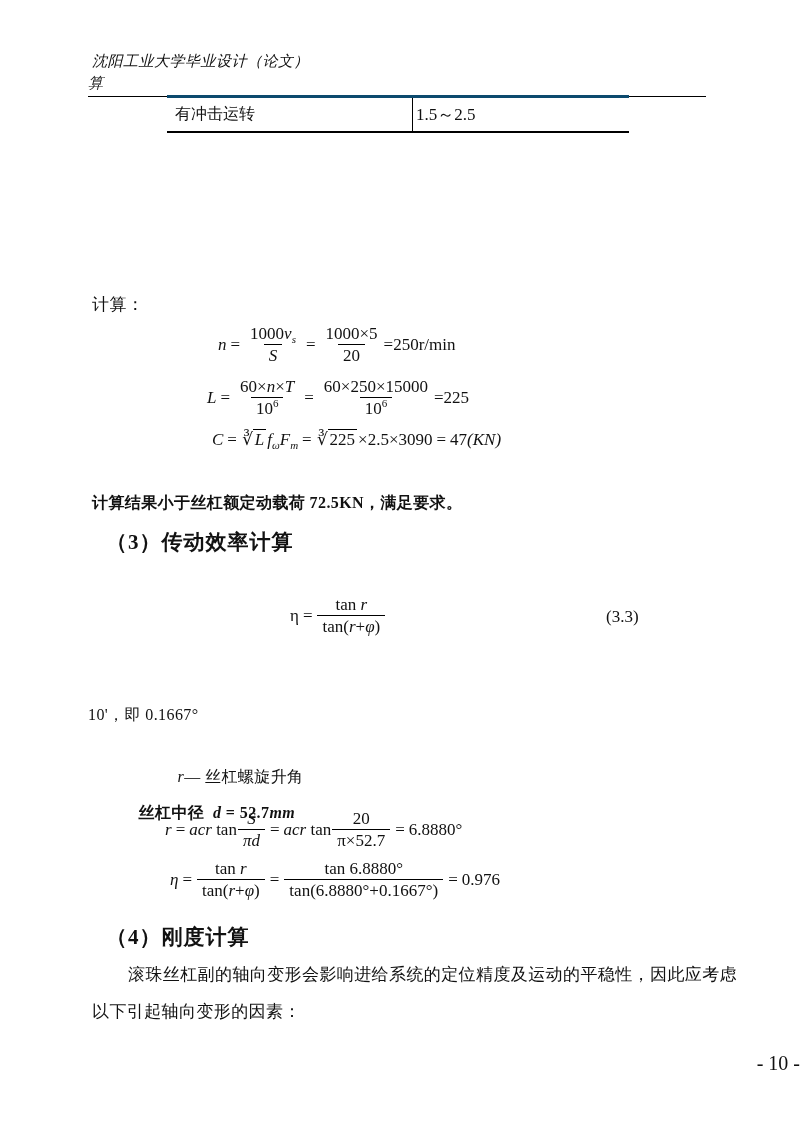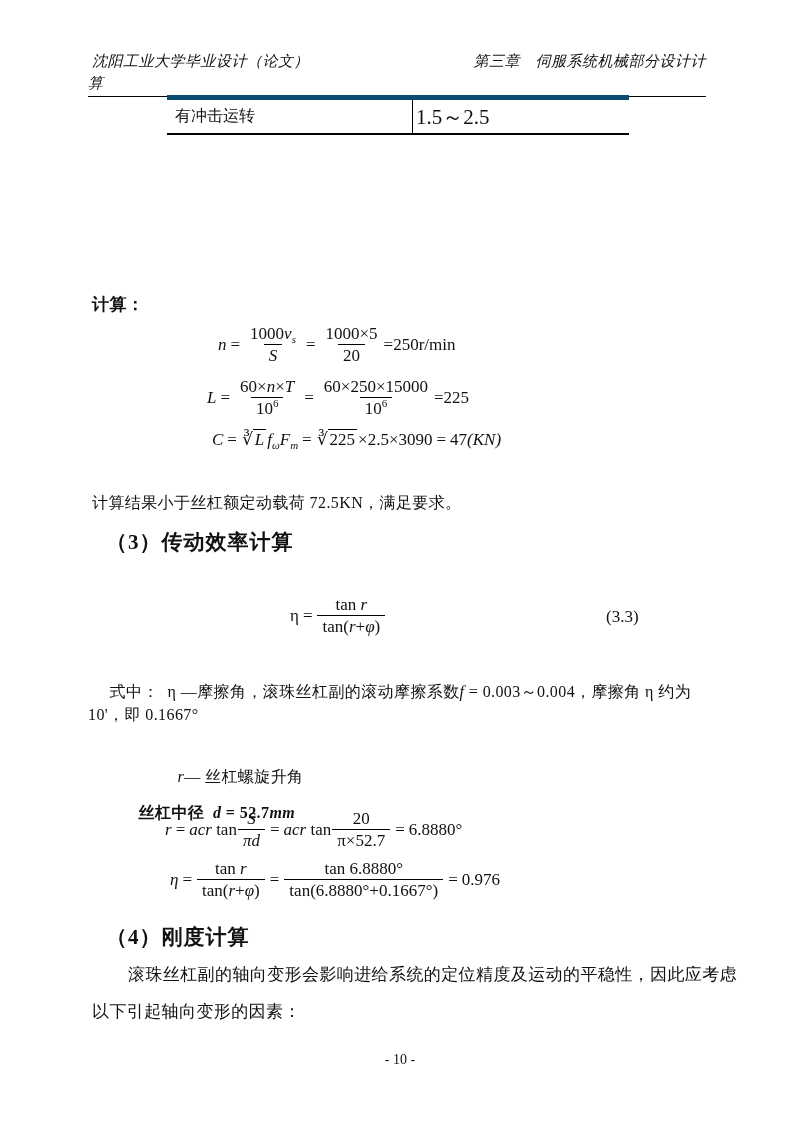--- a/index.html
+++ b/index.html
@@ -5,53 +5,52 @@
   html,body{margin:0;padding:0;background:#ffffff;}
   .page{position:relative;width:800px;height:1132px;background:#ffffff;color:#111;
         font-family:"Liberation Serif",serif;overflow:hidden;}
 
   
   .hdr{position:absolute;font-size:15px;font-style:italic;letter-spacing:.5px;white-space:pre;}
   .rule{position:absolute;left:88px;top:96px;width:618px;border-top:1.5px solid #000;}
 
   
   .tbl{position:absolute;left:167px;top:95px;width:462px;height:33px;box-sizing:content-box;
-       border-top:5px solid #0c4a6e;border-bottom:2px solid #000;display:flex;}
+       border-top:3px solid #0c4a6e;border-bottom:2px solid #000;display:flex;}
   .tbl .c1{width:245px;display:flex;align-items:center;padding-left:8px;box-sizing:border-box;
            font-size:16px;}
   .tbl .c2{flex:1;border-left:1.5px solid #000;display:flex;align-items:center;
-           padding-left:3px;font-size:21px;}
+           padding-left:3px;font-size:17px;}
 
   
   .t{position:absolute;font-size:16px;white-space:pre;letter-spacing:.4px;}
-  .b{font-weight:bold;}
+  .b{font-weight:normal;}
   .h3{position:absolute;font-size:21px;font-weight:bold;white-space:pre;letter-spacing:1px;}
 
   
   .eq{position:absolute;display:flex;align-items:center;font-size:17px;white-space:pre;}
   .mi{font-style:italic;}
   .mo{padding:0 4px;}
   .frac{display:inline-flex;flex-direction:column;align-items:center;margin:0 1px;text-align:right;}
   .frac .nu{padding:0 5px;line-height:1.25;}
   .frac .de{border-top:1.5px solid #000;padding:0 5px;line-height:1.25;}
   sub{font-size:11px;line-height:0;} sup{font-size:11px;line-height:0;}
   .rad{display:inline-flex;align-items:flex-start;margin:0 1px;}
   .radsym{font-family:"DejaVu Serif","DejaVu Sans",serif;}
   .radbody{border-top:1.6px solid #000;padding:0 2px;}
   .eqnum{position:absolute;font-size:17px;text-align:right;}
 
-  .footer{position:absolute;left:0;top:1052px;width:100%;text-align:center;font-size:14px;}
+  .footer{position:absolute;left:0;top:1052px;width:100%;text-align:right;font-size:20px;}
 </style>
 </head>
 <body>
 
 <div class="page">
 
   <div class="hdr" style="left:92px;top:52px;">沈阳工业大学毕业设计（论文）</div>
-  <div class="hdr" style="right:94px;top:52px;">第三章　伺服系统机械部分设计计</div>
   <div class="hdr" style="left:88px;top:74px;">算</div>
   <div class="rule"></div>
 
   <div class="tbl">
     <div class="c1">有冲击运转</div>
     <div class="c2">1.5～2.5</div>
   </div>
 
   <div class="t b" style="left:92px;top:293px;font-size:17px;">计算：</div>
 
@@ -94,37 +93,34 @@
     <span class="mi"><span>f</span><sub>ω</sub></span>
     <span class="mi"><span>F</span><sub>m</sub></span>
     <span class="mo">=</span>
     <span class="rad"><span class="radsym">∛</span><span class="radbody">225</span></span>
     <span>×2.5×3090</span>
     <span class="mo">=</span>
     <span>47</span>
     <span class="mi">(KN)</span>
   </div>
 
-  <div class="t" style="left:92px;top:493px;">计算结果小于丝杠额定动载荷 72.5KN，满足要求。</div>
+  <div class="t" style="left:92px;top:493px;font-weight:bold;">计算结果小于丝杠额定动载荷 72.5KN，满足要求。</div>
 
   <div class="h3" style="left:106px;top:528px;">（3）传动效率计算</div>
 
   <div class="eq" style="left:290px;top:594px;">
     <span>η</span>
     <span class="mo">=</span>
     <span class="frac">
       <span class="nu"><span>tan </span><span class="mi">r</span></span>
       <span class="de"><span>tan(</span><span class="mi">r</span><span>+</span><span class="mi">φ</span><span>)</span></span>
     </span>
   </div>
   <div class="eqnum" style="left:606px;top:607px;">(3.3)</div>
 
-  <div class="t" style="left:92px;top:664px;">
-    <span>式中：  η —摩擦角，滚珠丝杠副的滚动摩擦系数</span><span class="mi">f</span><span> = 0.003～0.004，摩擦角 η 约为</span>
-  </div>
   <div class="t" style="left:88px;top:705px;">10'，即 0.1667°</div>
 
   <div class="t" style="left:160px;top:749px;">
     <span class="mi">r</span><span>— 丝杠螺旋升角</span>
   </div>
 
   <div class="t" style="left:121px;top:785px;font-weight:bold;">
     <span>丝杠中径</span><span>  </span><span class="mi">d</span><span> </span><span>= 52.7</span><span class="mi">mm</span>
   </div>
 

